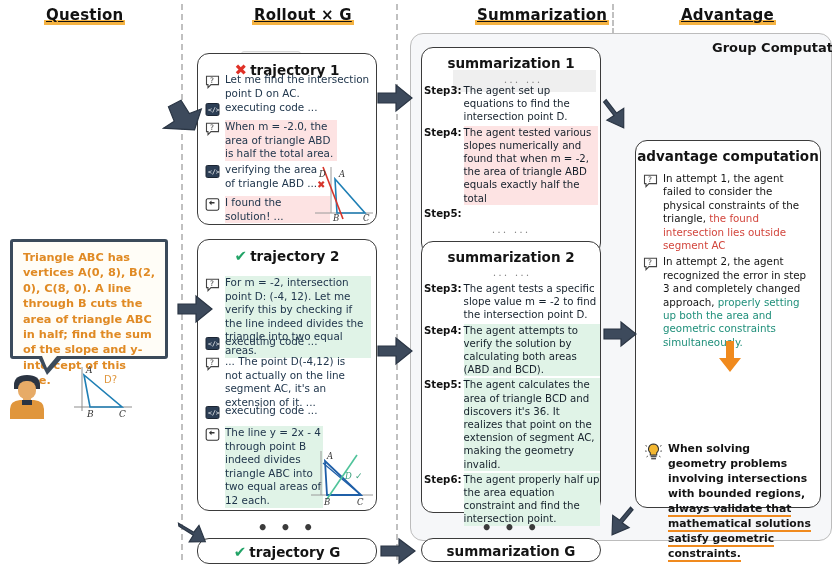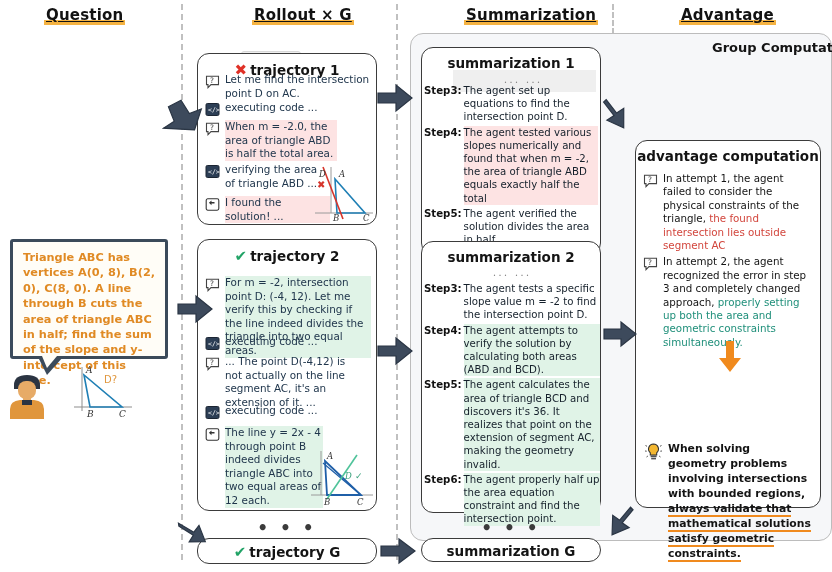--- a/index.html
+++ b/index.html
@@ -167,21 +167,21 @@
 <body>
 
 <div id="root">
 
   <div class="col-head" style="left:44px; top:6px;">
     <span class="hl">Question</span>
   </div>
   <div class="col-head" style="left:252px; top:6px;">
     <span class="hl">Rollout × G</span>
   </div>
-  <div class="col-head" style="left:464px; top:6px;">
+  <div class="col-head" style="left:475px; top:6px;">
     <span class="hl">Summarization</span>
   </div>
   <div class="col-head" style="left:679px; top:6px;">
     <span class="hl">Advantage</span>
   </div>
 
   <div class="tooltip" style="left:241px; top:23px;">调整大小</div>
 
   <div class="vsep" style="left:181px; top:4px; height:556px;"></div>
   <div class="vsep" style="left:396px; top:4px; height:556px;"></div>
@@ -378,21 +378,20 @@
     <div class="sum-step">
       <span class="lbl">Step3:</span>
       <span class="bdy">The agent set up equations to find the intersection point D.</span>
     </div>
     <div class="sum-step">
       <span class="lbl">Step4:</span>
       <span class="bdy hl-pink">The agent tested various slopes numerically and found that when m = -2, the area of triangle ABD equals exactly half the total</span>
     </div>
     <div class="sum-step">
       <span class="lbl">Step5:</span>
-      <span class="bdy">The agent verified the solution divides the area in half</span>
     </div>
     <div class="ellipsis" style="margin-top:4px;">... ...</div>
   </div>
 
   <div class="card" style="left:421px; top:241px; width:180px; height:272px;">
     <div class="card-title">summarization 2</div>
   </div>
   <div class="sum-body" style="left:424px; top:267px; width:176px;">
     <div class="ellipsis" style="margin-bottom:4px;">... ...</div>
     <div class="sum-step">

